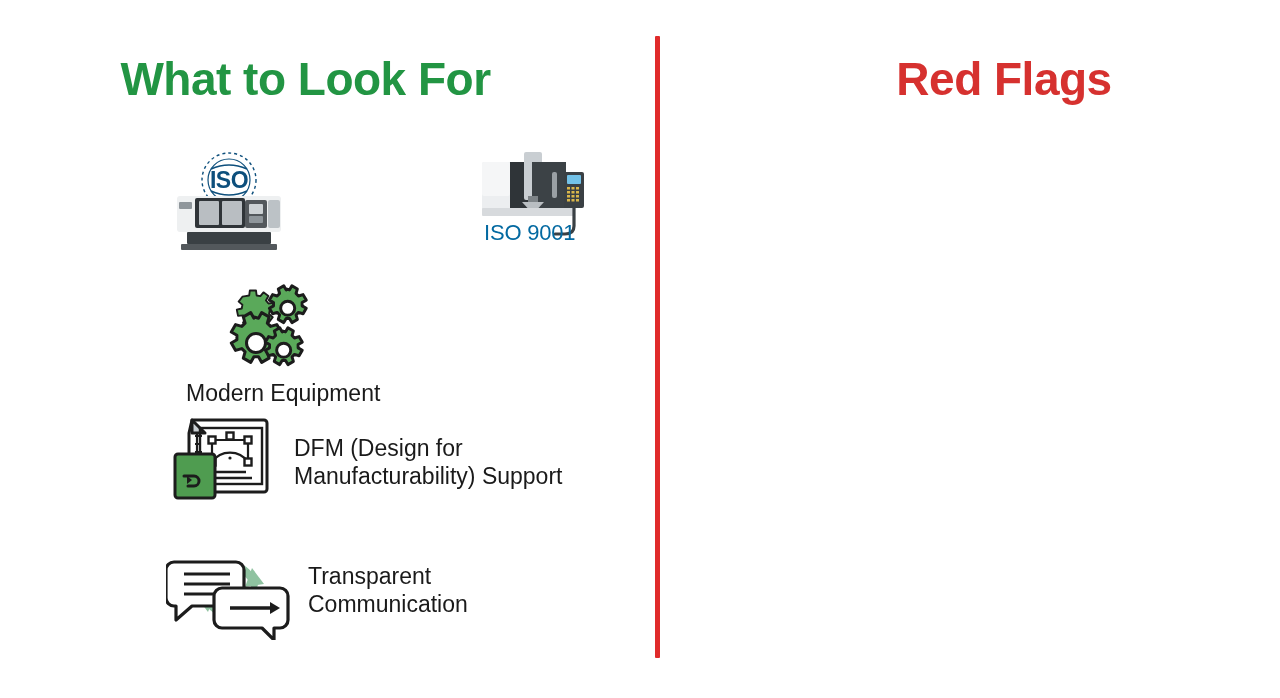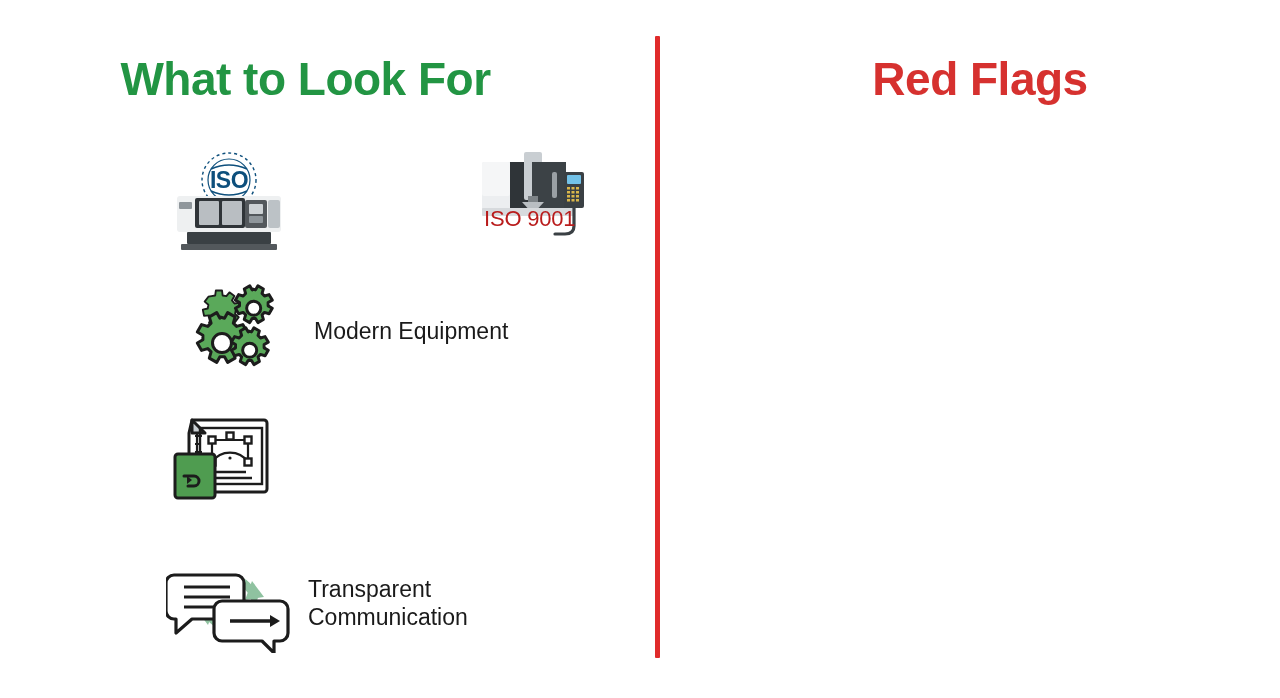--- a/index.html
+++ b/index.html
@@ -31,21 +31,21 @@
     border-radius: 1px;
   }
 
   
   .column {
     position: absolute;
     top: 0;
     height: 698px;
   }
   .col-left  { left: 0px;   width: 655px; }
-  .col-right { left: 628px; width: 620px; }
+  .col-right { left: 652px; width: 620px; }
 
   .col-title {
     position: absolute;
     top: 56px;
     width: 100%;
     text-align: center;
     font-size: 46px;
     font-weight: bold;
     letter-spacing: -0.5px;
     line-height: 1;
@@ -66,39 +66,39 @@
   .row .row-label {
     font-size: 23px;
     color: #1a1a1a;
     line-height: 1.22;
     white-space: pre-line;
     font-family: "Liberation Sans", sans-serif;
   }
 
   
   .L1 { left: 175px; top: 150px; }
-  .L2 { left: 184px; top: 283px; }
+  .L2 { left: 160px; top: 283px; flex-direction: column; }
   .L3 { left: 168px; top: 414px; }
-  .L4 { left: 166px; top: 553px; }
+  .L4 { left: 166px; top: 540px; }
 
   .gap-16 { margin-left: 16px; }
   .gap-26 { margin-left: 26px; }
 
   
   .extra {
     position: absolute;
   }
   .extra-iso9001 { left: 478px; top: 146px; }
 
   .iso9001-caption {
     position: absolute;
     left: 6px;
-    top: 60px;
+    top: 74px;
     font-size: 22px;
-    color: #b91c1c;
+    color: #0369a1;
     letter-spacing: -0.2px;
     white-space: nowrap;
   }
 
   svg { display: block; }
 </style>
 </head>
 <body>
 
 <div id="infographic">
@@ -218,20 +218,22 @@
             <rect x="58.5" y="18.5" width="7" height="7"></rect>
           </g>
           <circle cx="62" cy="44" r="1.6" fill="#1c1c1c"></circle>
           <path d="M48 58 h30 M48 64 h36" stroke="#1c1c1c" stroke-width="2.6"></path>
 
           <path d="M10 40 h34 a3 3 0 0 1 3 3 v38 a3 3 0 0 1 -3 3 h-34 a3 3 0 0 1 -3 -3 v-38 a3 3 0 0 1 3 -3z" fill="#4f9c50" stroke="#1c1c1c" stroke-width="3" stroke-linejoin="round"></path>
           <path d="M16 62 h10 a5 5 0 0 1 0 10 h-6" fill="none" stroke="#1c1c1c" stroke-width="3" stroke-linecap="round"></path>
           <path d="M24 66 l-5 -4 v8z" fill="#1c1c1c"></path>
         </svg>
       </div>
+      <div class="row-label gap-16">DFM (Design for
+Manufacturability) Support</div>
     </div>
 
     <div class="row L4">
       <div class="icon-box">
         <svg width="126" height="100" viewBox="0 0 126 100">
 
           <g fill="none" stroke="#8fc2a0" stroke-width="8" stroke-linecap="round">
             <path d="M44 34 a26 26 0 0 1 44 10"></path>
             <path d="M84 66 a26 26 0 0 1 -44 -10"></path>
           </g>

